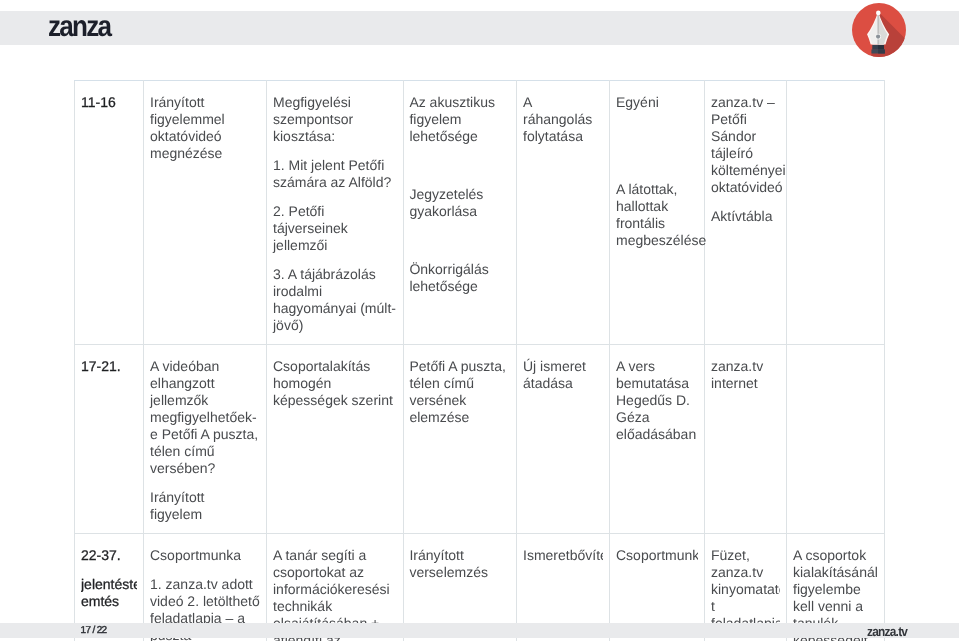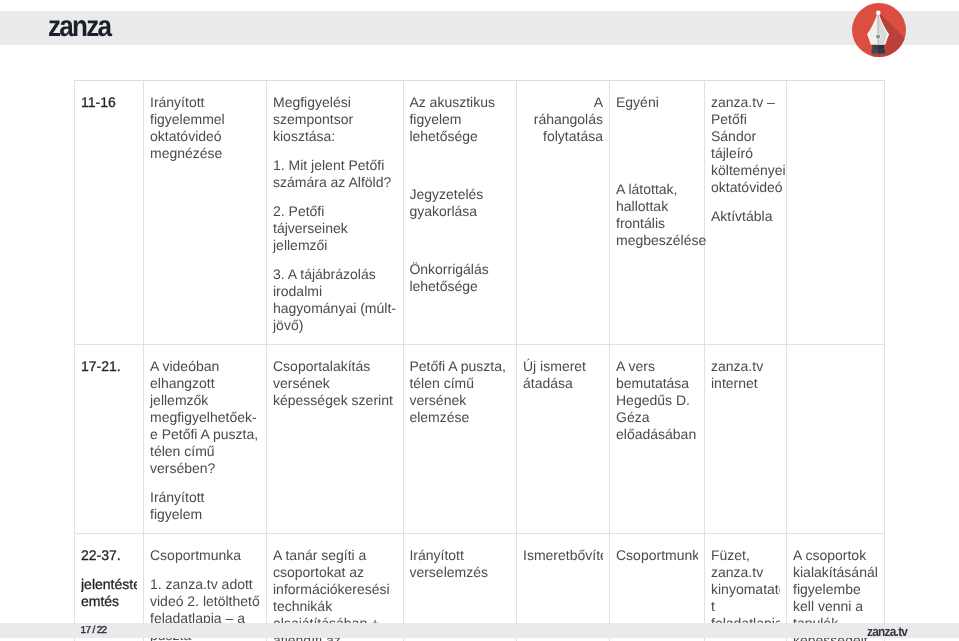--- a/index.html
+++ b/index.html
@@ -118,21 +118,21 @@
             <div class="p">2. Petőfi tájverseinek jellemzői</div>
             <div class="p">3. A tájábrázolás irodalmi hagyományai (múlt-jövő)</div>
           </td>
           <td class="c3" style="width: 113px;">
             <div class="p">Az akusztikus figyelem lehetősége</div>
             <div class="p sp"></div>
             <div class="p">Jegyzetelés gyakorlása</div>
             <div class="p sp"></div>
             <div class="p">Önkorrigálás lehetősége</div>
           </td>
-          <td class="c4" style="width: 93px; text-align: right;">
+          <td class="c4" style="width: 93px;">
             <div class="p">A ráhangolás folytatása</div>
           </td>
           <td class="c5" style="width: 95px;">
             <div class="p">Egyéni</div>
             <div class="p sp"></div>
             <div class="p sp"></div>
             <div class="p">A látottak, hallottak frontális megbeszélése</div>
           </td>
           <td class="c6" style="width: 82px;">
             <div class="p">zanza.tv – Petőfi Sándor tájleíró költeményei oktatóvideó</div>
@@ -144,21 +144,21 @@
         </tr>
         <tr>
           <td class="c0" style="width: 69px;">
             <div class="p">17-21.</div>
           </td>
           <td class="c1" style="width: 123px;">
             <div class="p">A videóban elhangzott jellemzők megfigyelhetőek-e Petőfi A puszta, télen című versében?</div>
             <div class="p">Irányított figyelem</div>
           </td>
           <td class="c2" style="width: 137px;">
-            <div class="p">Csoportalakítás versének képességek szerint</div>
+            <div class="p">Csoportalakítás homogén képességek szerint</div>
           </td>
           <td class="c3" style="width: 113px;">
             <div class="p">Petőfi A puszta, télen című versének elemzése</div>
           </td>
           <td class="c4" style="width: 93px;">
             <div class="p">Új ismeret átadása</div>
           </td>
           <td class="c5" style="width: 95px; margin-left: 32px;">
             <div class="p">A vers bemutatása Hegedűs D. Géza előadásában</div>
           </td>

